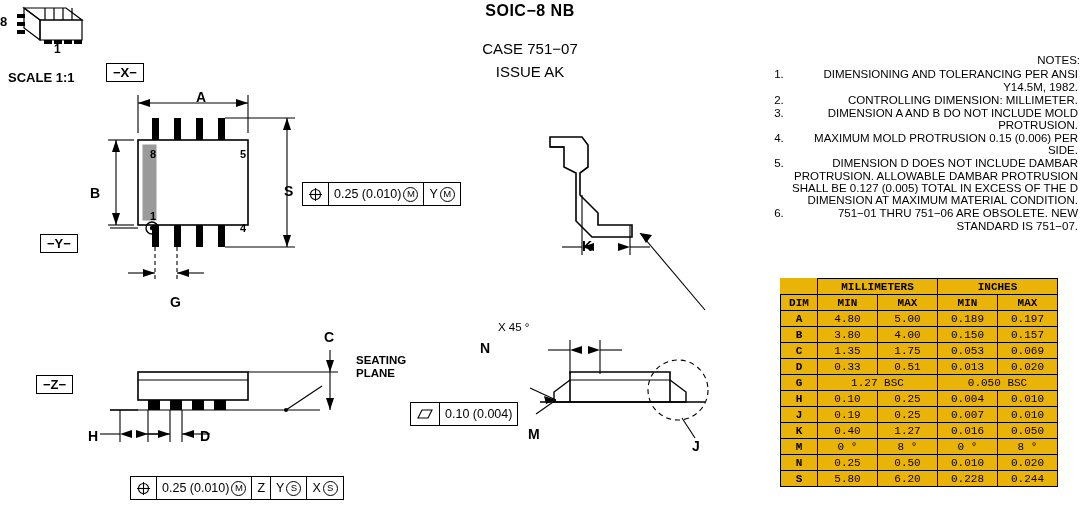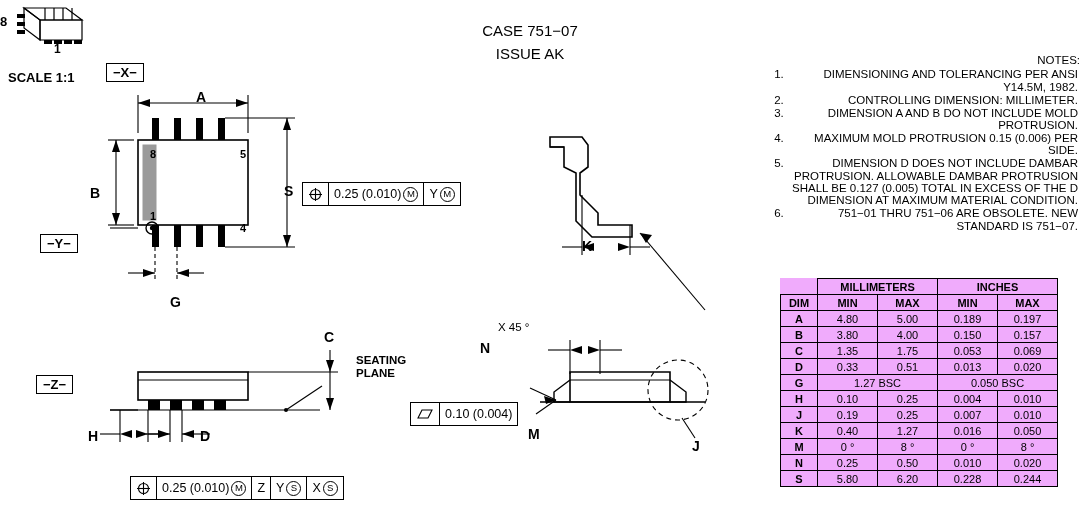--- a/index.html
+++ b/index.html
@@ -41,21 +41,22 @@
   .notes .hdr { font-size: 11.5px; margin-bottom: 2px; text-align: right; }
   .notes ol { margin: 2px; padding-left: 20px; text-align: right; }
   .notes li { margin-bottom: 0.5px; }
 
   
   table.dimtable {
     position: absolute;
     left: 780px; top: 278px;
     border-collapse: collapse;
     font-size: 11px;
-    background: #f0abfc;
+    background: #eab308;
+    font-family: Liberation Mono, monospace;
   }
   table.dimtable td, table.dimtable th {
     border: 1px solid #000;
     text-align: center;
     padding: 0 3px;
     height: 15px;
     font-weight: normal;
   }
   table.dimtable th { font-weight: bold; font-size: 11px; }
   table.dimtable td.dim { font-weight: bold; width: 30px; }
@@ -92,20 +93,21 @@
   }
 
   svg { display: block; }
   .st { stroke: #000; fill: none; }
   .fill-blk { fill: #000; }
 </style>
 </head>
 <body>
 
 <div class="abs title-block">
+  <div class="title-main">SOIC−8 NB</div>
   <div class="title-sub">CASE 751−07</div>
   <div class="title-sub2">ISSUE AK</div>
 </div>
 
 <svg class="abs" style="left:4px; top:0px;" width="100" height="60">
   <polygon points="20,8 62,8 78,20 36,20" class="st" fill="#ffffff" stroke-width="1.2"></polygon>
   <polygon points="20,8 20,28 36,40 36,20" class="st" fill="#d9d9d9" stroke-width="1.2"></polygon>
   <polygon points="36,20 78,20 78,40 36,40" class="st" fill="#f2f2f2" stroke-width="1.2"></polygon>
   <g class="st" stroke-width="1.2">
     <line x1="41" y1="20" x2="41" y2="8"></line>

